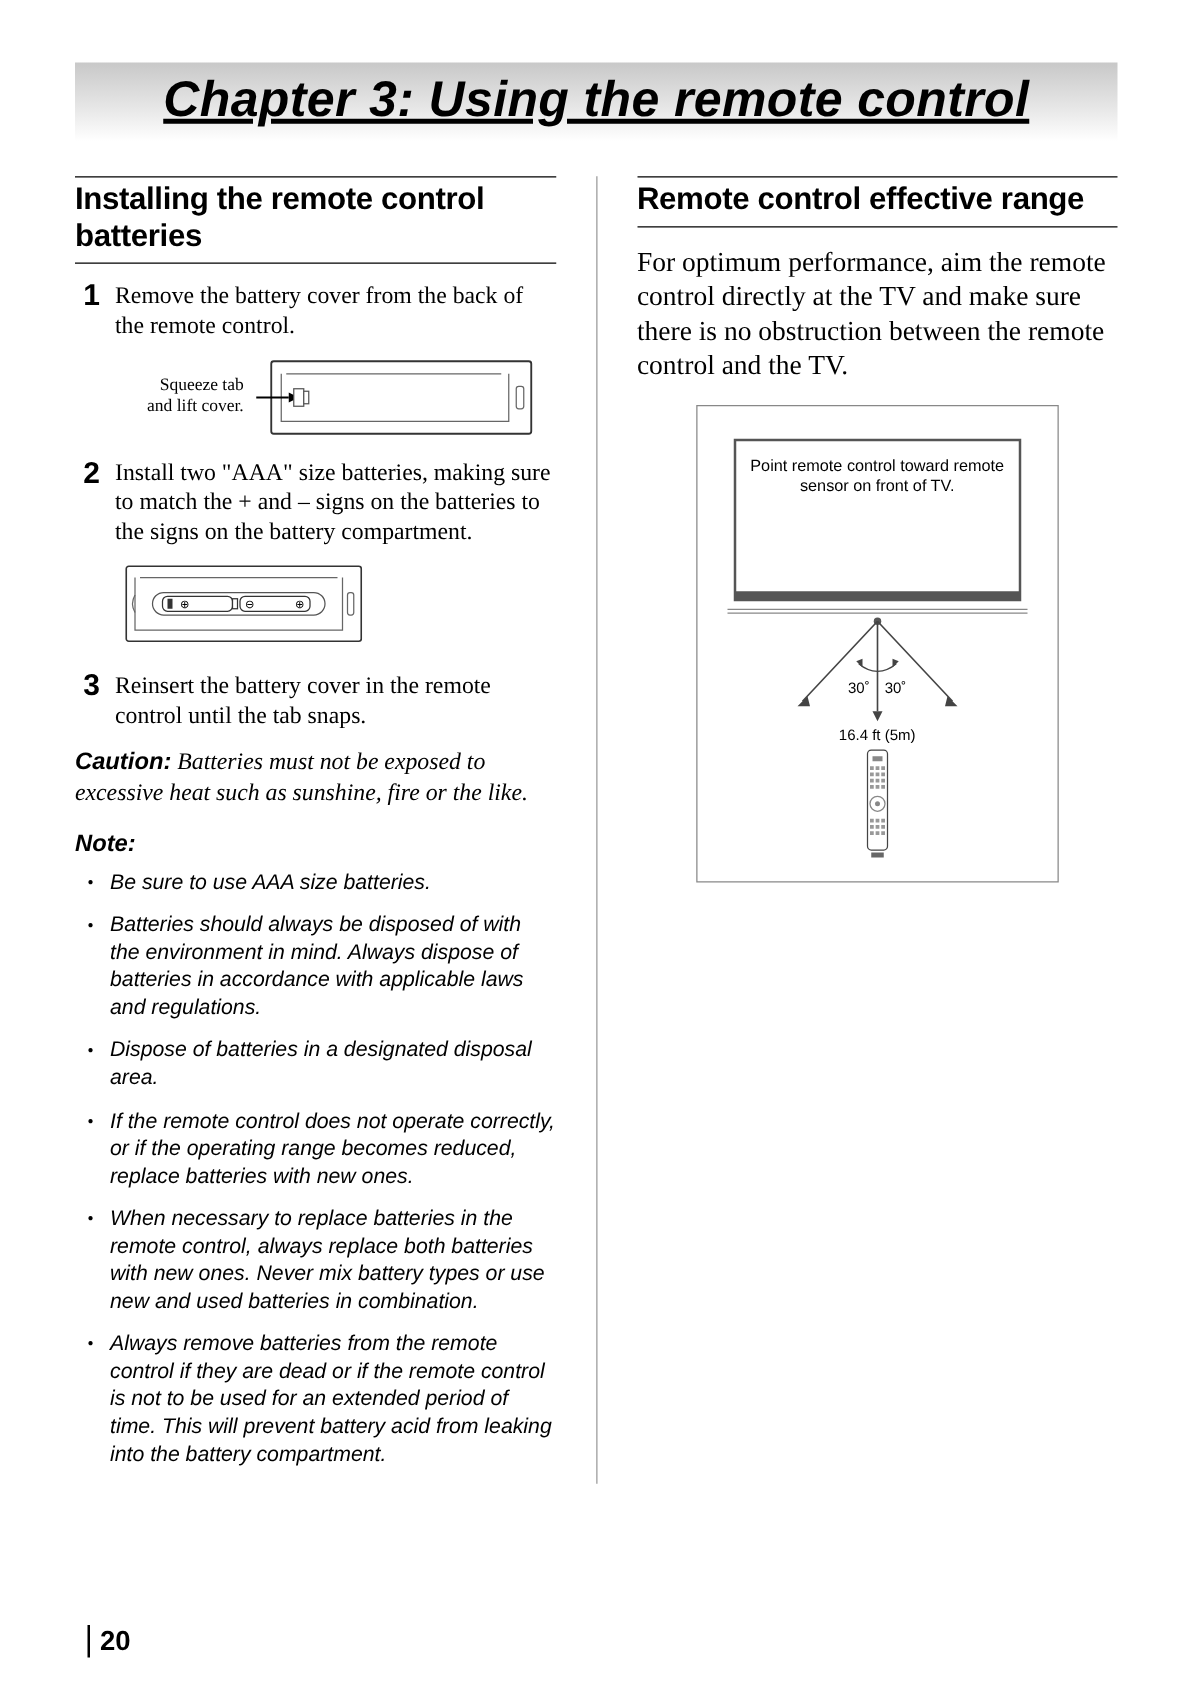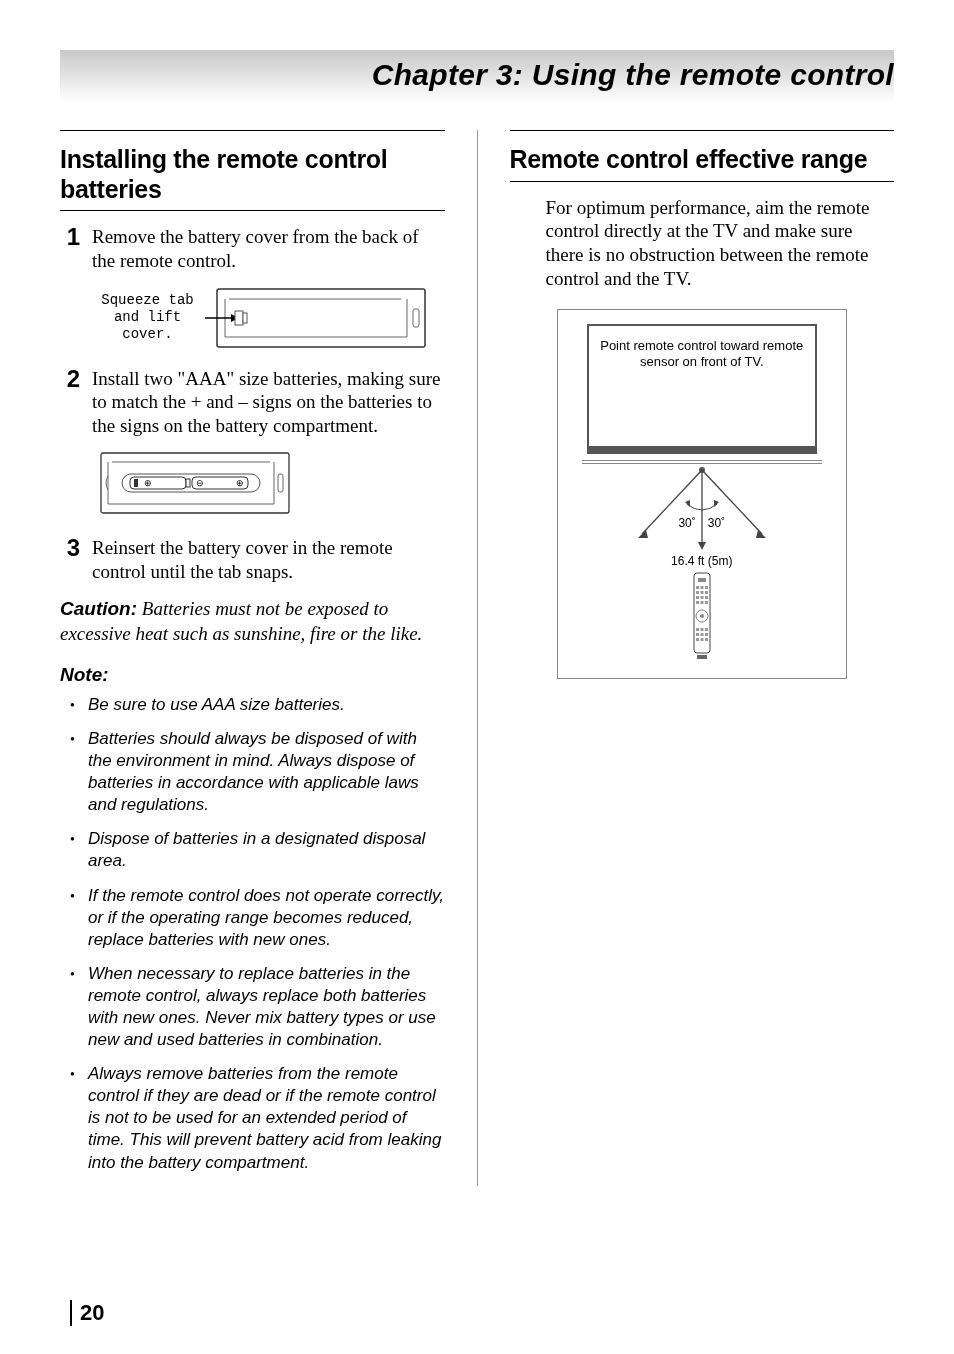--- a/index.html
+++ b/index.html
@@ -7,28 +7,29 @@
     font-family: "Times New Roman", Times, serif;
     color: #000;
     background: #fff;
     width: 954px;
     height: 1354px;
     position: relative;
     padding: 50px 60px 30px 60px;
   }
   .chapter-banner {
     background: linear-gradient(to bottom, #c8c8c8 0%, #e8e8e8 60%, #fff 100%);
-    text-align: right;
-    font-family: Arial, "Helvetica Neue", sans-serif;
-    font-weight: 900;
-    font-style: italic;
-    font-size: 30px;
+    text-align: center;
+    font-family: Arial, "Helvetica Neue", sans-serif;
+    font-weight: 900;
+    font-style: italic;
+    font-size: 40px;
     padding: 8px 0 10px 0;
     margin-bottom: 28px;
     letter-spacing: 0.3px;
+    text-decoration: underline;
   }
   .columns {
     display: flex;
     gap: 32px;
   }
   .col {
     flex: 1;
     min-width: 0;
   }
   .col-divider {
@@ -36,21 +37,21 @@
     background: #999;
     align-self: stretch;
   }
   .section-heading {
     font-family: Arial, "Helvetica Neue", sans-serif;
     font-weight: 900;
     font-size: 25px;
     line-height: 1.18;
     border-top: 1.5px solid #000;
     border-bottom: 1px solid #000;
-    padding: 14px 0 6px 0;
+    padding: 3px 0 6px 0;
     margin-bottom: 14px;
     letter-spacing: -0.3px;
   }
   .step {
     display: flex;
     gap: 12px;
     margin-bottom: 14px;
   }
   .step-num {
     font-family: Arial, "Helvetica Neue", sans-serif;
@@ -62,24 +63,24 @@
   }
   .step-body {
     font-size: 19px;
     line-height: 1.25;
     flex: 1;
   }
   .figure {
     margin: 10px 0 18px 40px;
   }
   .fig-label {
-    font-family: Liberation Mono, monospace;
+    font-family: Liberation Serif, serif;
     font-size: 14px;
     line-height: 1.2;
-    text-align: center;
+    text-align: right;
     width: 95px;
   }
   .caution {
     font-size: 19px;
     line-height: 1.28;
     font-style: italic;
     margin: 10px 0 18px 0;
   }
   .caution-label {
     font-family: Arial, "Helvetica Neue", sans-serif;
@@ -108,40 +109,39 @@
   }
   ul.notes li::before {
     content: "●";
     position: absolute;
     left: -4px;
     top: 6px;
     font-size: 8px;
     font-style: normal;
   }
   .right-intro {
-    font-size: 19px;
+    font-size: 22px;
     line-height: 1.25;
     margin-bottom: 18px;
-    margin-left: 36px;
   }
   .range-diagram {
     border: 1px solid #888;
     width: 290px;
     margin: 0 auto;
     padding: 14px 10px 18px 10px;
     font-family: Arial, Helvetica, sans-serif;
     font-size: 13px;
     text-align: center;
   }
   .tv-box {
     border: 2px solid #555;
     border-bottom-width: 8px;
     width: 230px;
     height: 130px;
-    margin: 0 auto 6px auto;
+    margin: 12px auto 6px auto;
     padding: 12px 10px;
     position: relative;
     background: #fff;
     text-align: center;
     display: flex;
     align-items: flex-start;
     justify-content: center;
   }
   .tv-text {
     font-size: 13px;

